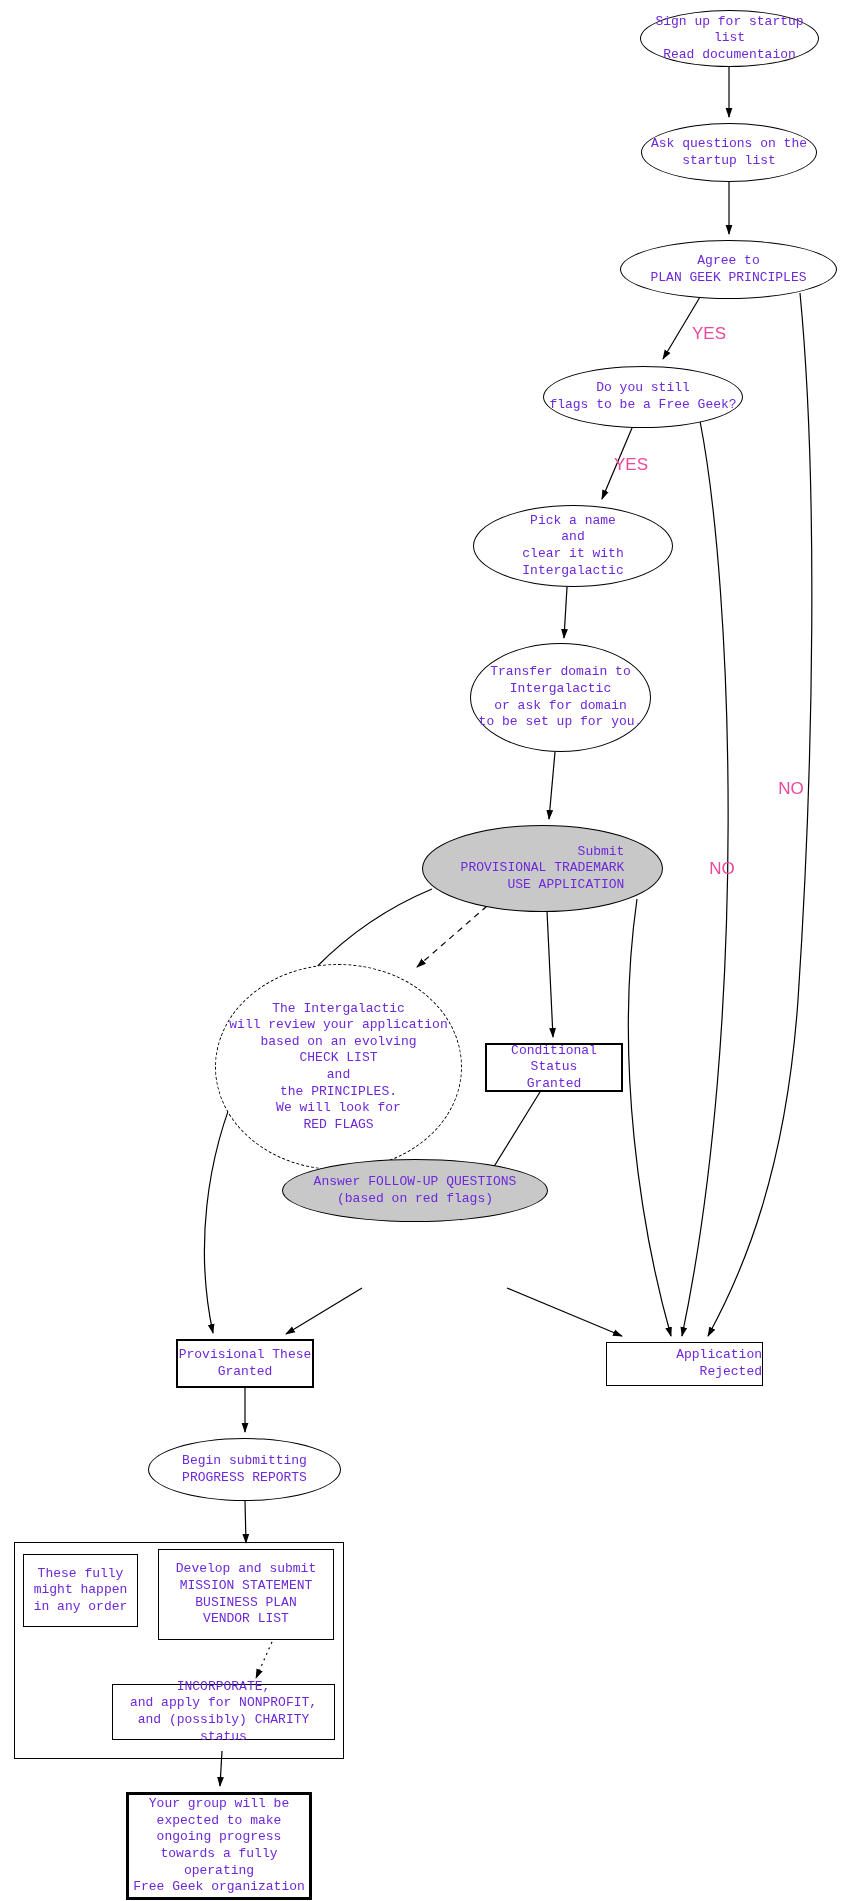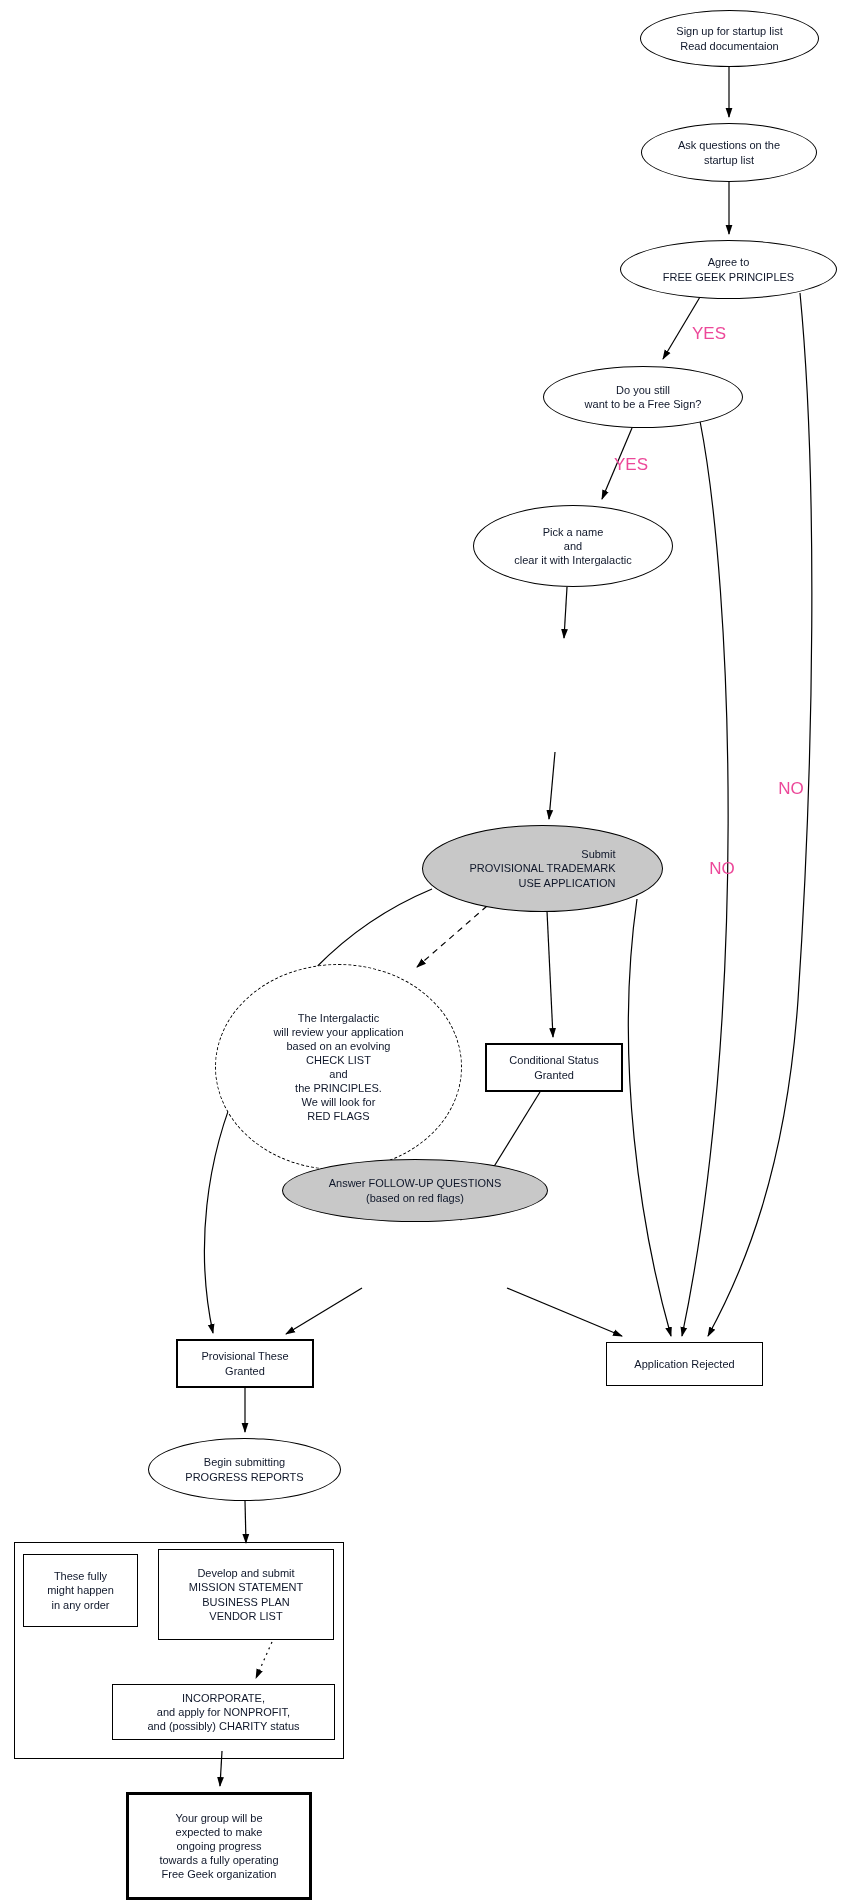--- a/index.html
+++ b/index.html
@@ -28,25 +28,26 @@
   }
   .edge.dashed { stroke-dasharray: 6 5; }
   .edge.dotted { stroke-dasharray: 2 4; }
   .node {
     position: absolute;
     display: flex;
     align-items: center;
     justify-content: center;
     text-align: center;
     white-space: pre-line;
-    font-size: 11px;
+    font-size: 13px;
     line-height: 1.28;
-    color: #0f172a;
+    color: #6d28d9;
     box-sizing: border-box;
     background: #ffffff;
+    font-family: Liberation Mono, monospace;
   }
   .ellipse {
     border: 1.3px solid #000000;
     border-radius: 50%;
   }
   .ellipse.dashed-border { border-style: dashed; }
   .gray { background: #c8c8c8; }
   .box { border: 1.3px solid #000000; }
   .box.bold { border-width: 2.4px; }
   .box.bold3 { border-width: 3px; }
@@ -101,29 +102,33 @@
 
   <div class="cluster" style="left:14px; top:1542px; width:330px; height:217px;"></div>
 
   <div class="node ellipse" style="left:640px; top:10px; width:179px; height:57px;">Sign up for startup list
 Read documentaion</div>
 
   <div class="node ellipse" style="left:641px; top:123px; width:176px; height:59px;">Ask questions on the
 startup list</div>
 
   <div class="node ellipse" style="left:620px; top:240px; width:217px; height:59px;">Agree to
-FREE GEEK PRINCIPLES</div>
+PLAN GEEK PRINCIPLES</div>
 
   <div class="node ellipse" style="left:543px; top:366px; width:200px; height:62px;">Do you still
-want to be a Free Sign?</div>
+flags to be a Free Geek?</div>
 
   <div class="node ellipse" style="left:473px; top:505px; width:200px; height:82px;">Pick a name
 and
 clear it with Intergalactic</div>
 
+  <div class="node ellipse" style="left:470px; top:643px; width:181px; height:109px;">Transfer domain to
+Intergalactic
+or ask for domain
+to be set up for you.</div>
 
   <div class="node ellipse gray" style="left:422px; top:825px; width:241px; height:87px;text-align:right;">Submit
 PROVISIONAL TRADEMARK
 USE APPLICATION</div>
 
   <div class="node ellipse dashed-border" style="left:215px; top:964px; width:247px; height:206px;">The Intergalactic
 will review your application
 based on an evolving
 CHECK LIST
 and
@@ -133,21 +138,21 @@
 
   <div class="node box bold" style="left:485px; top:1043px; width:138px; height:49px;">Conditional Status
 Granted</div>
 
   <div class="node ellipse gray" style="left:282px; top:1159px; width:266px; height:63px;">Answer FOLLOW-UP QUESTIONS
 (based on red flags)</div>
 
   <div class="node box bold" style="left:176px; top:1339px; width:138px; height:49px;">Provisional These
 Granted</div>
 
-  <div class="node box" style="left:606px; top:1342px; width:157px; height:44px;">Application Rejected</div>
+  <div class="node box" style="left:606px; top:1342px; width:157px; height:44px;text-align:right;">Application Rejected</div>
 
   <div class="node ellipse" style="left:148px; top:1438px; width:193px; height:63px;">Begin submitting
 PROGRESS REPORTS</div>
 
   <div class="node box" style="left:23px; top:1554px; width:115px; height:73px;">These fully
 might happen
 in any order</div>
 
   <div class="node box" style="left:158px; top:1549px; width:176px; height:91px;">Develop and submit
 MISSION STATEMENT

